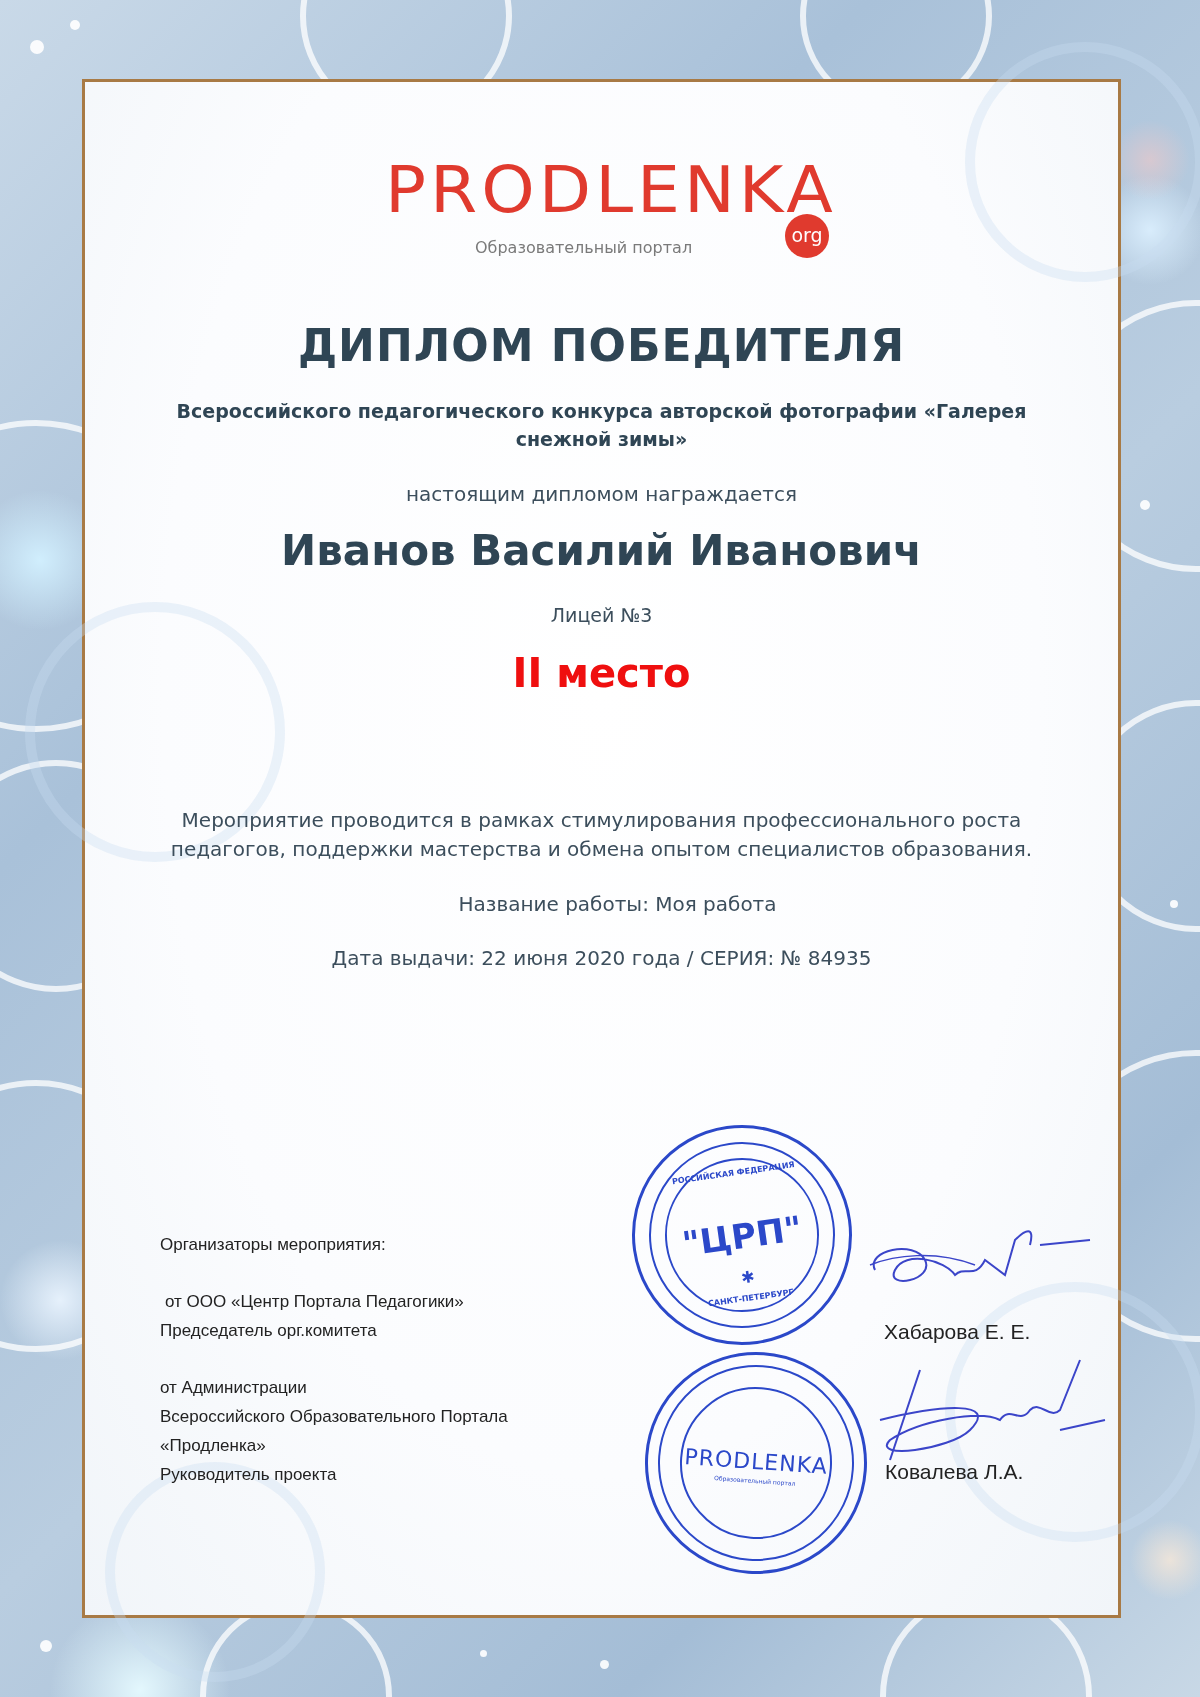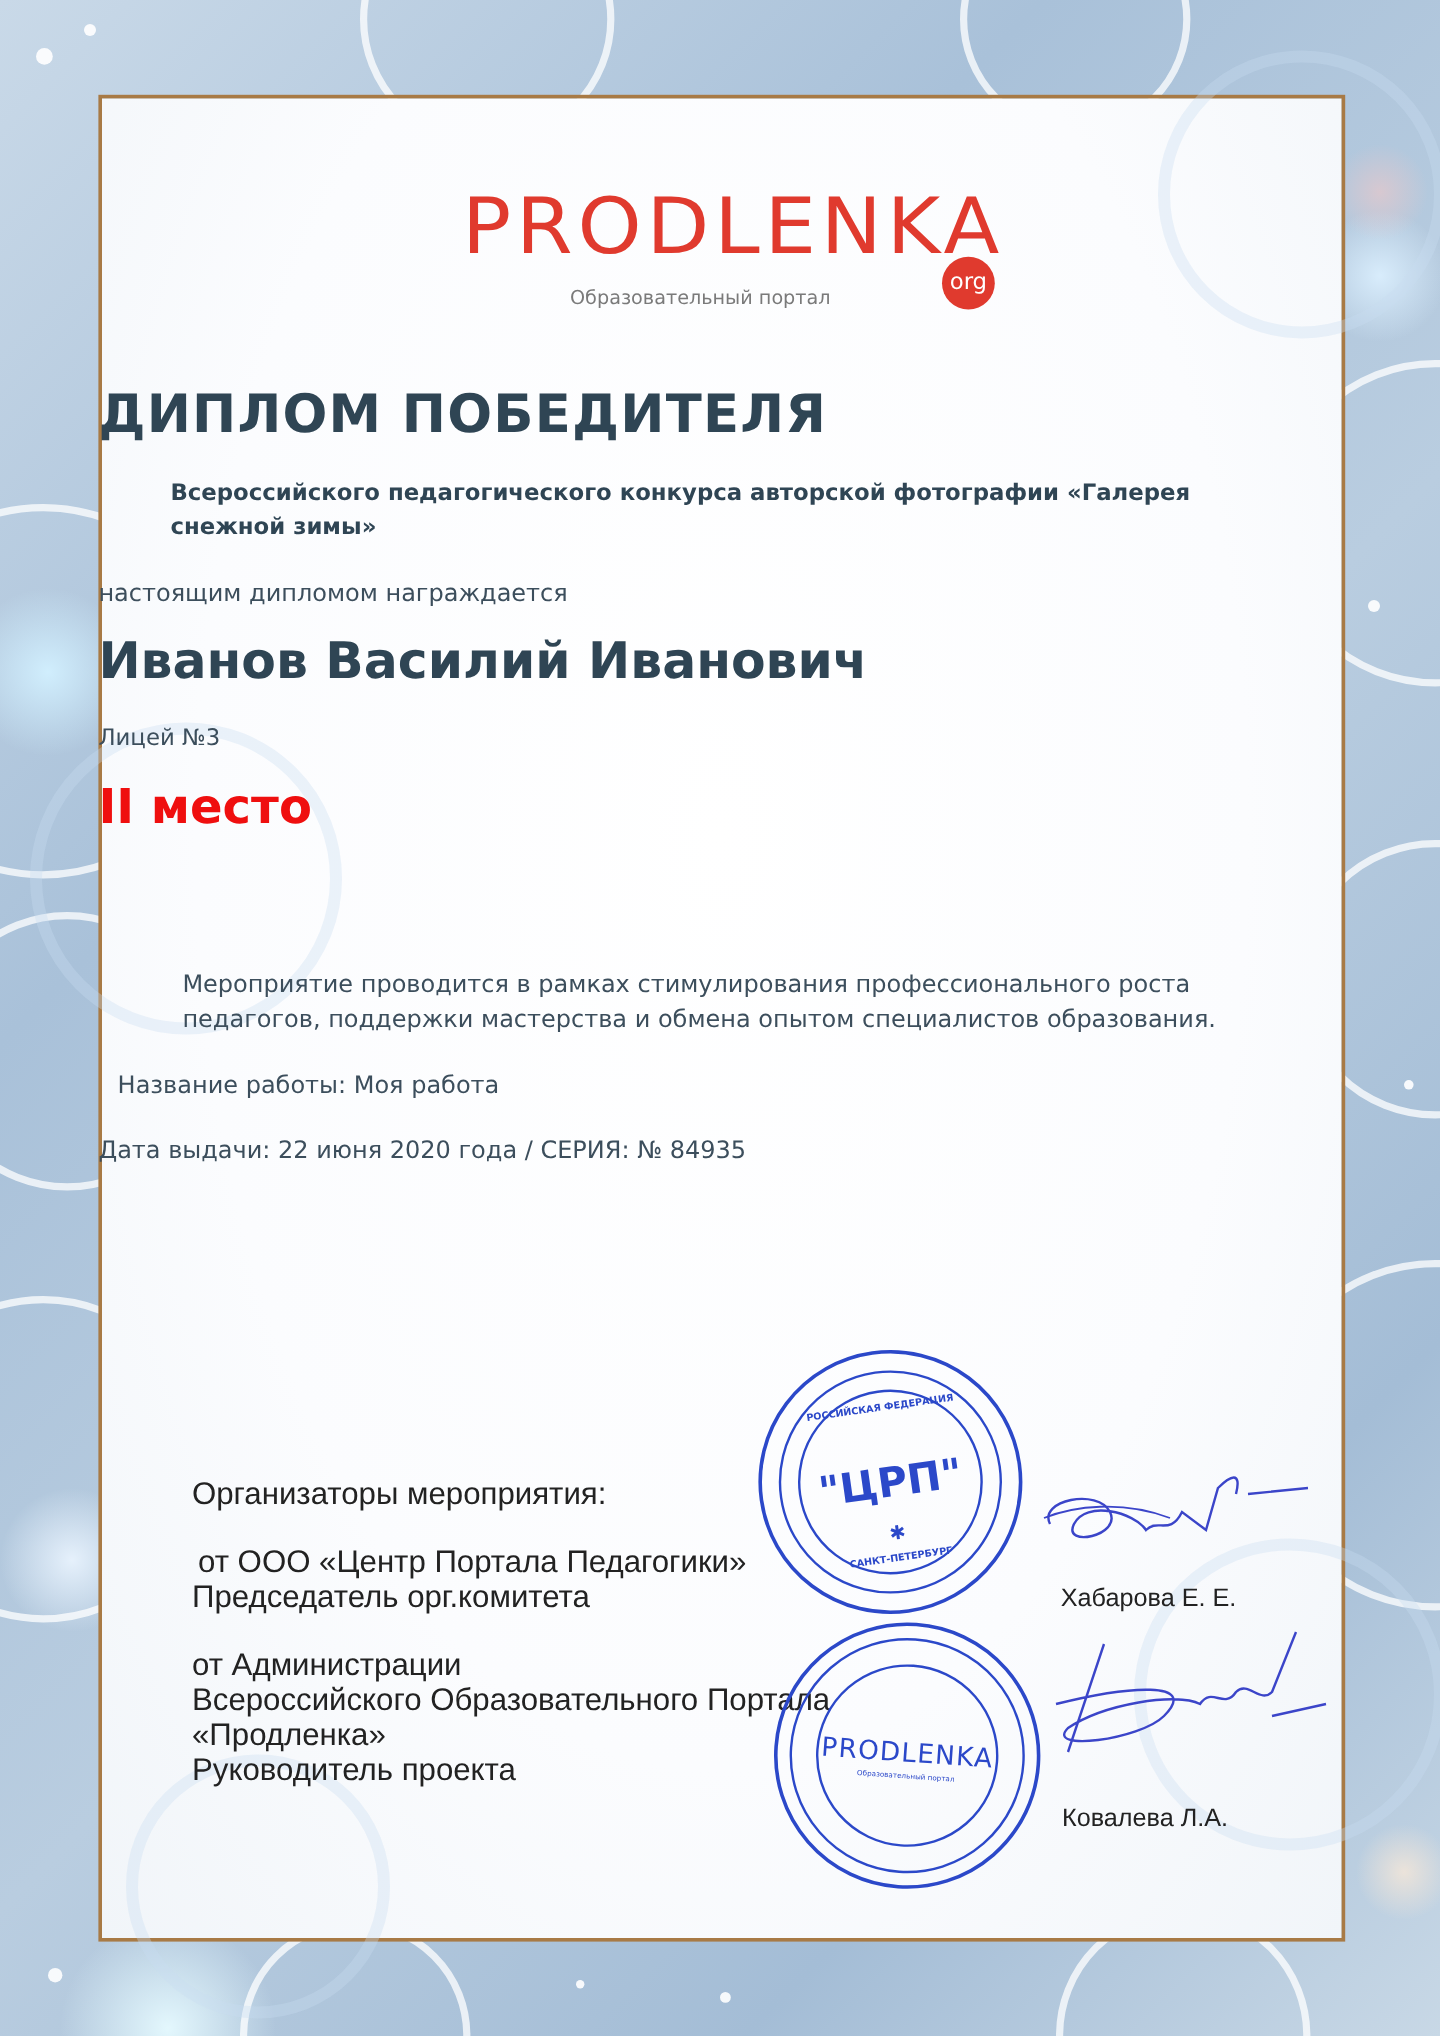--- a/index.html
+++ b/index.html
@@ -37,34 +37,34 @@
     transform:scaleY(0.95);
   }
   .logo-org {
     position:absolute; left:400px; top:59px; width:44px; height:44px; border-radius:50%;
     background:#e03a2e; color:#fff; font-size:19px; text-align:center; line-height:42px;
   }
   .logo-sub {
     position:absolute; left:90px; top:83px; font-size:16px; color:#7a7a7a;
   }
 
-  .center { position:absolute; left:82px; width:1039px; text-align:left; color:#34495e; }
+  .center { position:absolute; left:82px; width:1039px; text-align:center; color:#34495e; }
   .title { top:320px; font-size:44px; font-weight:bold; letter-spacing:1px; color:#2f4554; }
   .subtitle { top:397px; font-size:19px; font-weight:bold; line-height:28px; color:#2f4554; padding:0 60px; box-sizing:border-box; }
   .awarded { top:482px; font-size:20px; color:#3c4e5c; }
   .name { top:526px; font-size:42px; font-weight:bold; color:#2f4554; }
   .org { top:604px; font-size:19px; color:#3c4e5c; }
   .place { top:650px; font-size:40px; font-weight:bold; color:#ef0f0f; }
   .para { font-size:20px; line-height:29px; color:#3c4e5c; padding:0 70px; box-sizing:border-box; }
   .para1 { top:722px; }
   .para2 { top:806px; }
   .work { top:892px; font-size:20px; color:#3c4e5c;padding-left:16px; }
   .date { top:946px; font-size:20px; color:#3c4e5c; }
 
-  .organizers { position:absolute; left:160px; top:1230px; font-family:"Liberation Sans", sans-serif; font-size:26px; color:#222; line-height:29px; }
+  .organizers { position:absolute; left:160px; top:1230px; font-family:"Liberation Sans", sans-serif; font-size:17px; color:#222; line-height:29px; }
   .organizers .gap { height:28px; }
 
   .stamp { position:absolute; border-radius:50%; border:3px solid #2b48c9; color:#2b48c9; box-sizing:border-box; }
   .stamp .ring { position:absolute; border-radius:50%; border:2px solid #2b48c9; }
   .stamp .center-text { position:absolute; left:0; right:0; text-align:center; font-weight:bold; }
 
   .sig-name { position:absolute; font-family:"Liberation Sans", sans-serif; font-size:21px; color:#222; }
   .sig { position:absolute; }
 </style>
 </head>
@@ -145,15 +145,15 @@
 
   <svg class="sig" style="left:855px;top:1220px;" width="240" height="80" viewBox="0 0 240 80">
     <path d="M20 50 C 10 30, 60 20, 70 40 C 80 60, 30 70, 40 50 C 50 30, 90 40, 100 55 C 110 45, 120 60, 130 40 L 150 55 L 160 20 C 170 10, 180 5, 175 25 M 185 25 L 235 20" stroke="#3b45c9" stroke-width="2" fill="none"></path>
     <path d="M15 45 C 40 35, 80 30, 120 45" stroke="#3b45c9" stroke-width="1.5" fill="none"></path>
   </svg>
   <div class="sig-name" style="left:884px;top:1320px;">Хабарова Е. Е.</div>
 
   <svg class="sig" style="left:860px;top:1350px;" width="250" height="120" viewBox="0 0 250 120">
     <path d="M60 20 L 30 110 M 20 70 C 80 55, 140 50, 110 80 C 90 100, 10 110, 30 90 C 60 70, 120 60, 140 70 C 150 55, 160 75, 170 60 C 180 50, 190 70, 200 60 L 220 10 M 200 80 L 245 70" stroke="#3b45c9" stroke-width="2" fill="none"></path>
   </svg>
-  <div class="sig-name" style="left:885px;top:1460px;margin-top:44px;">Ковалева Л.А.</div>
+  <div class="sig-name" style="left:885px;top:1460px;">Ковалева Л.А.</div>
 
 </div>
 
 </body></html>

